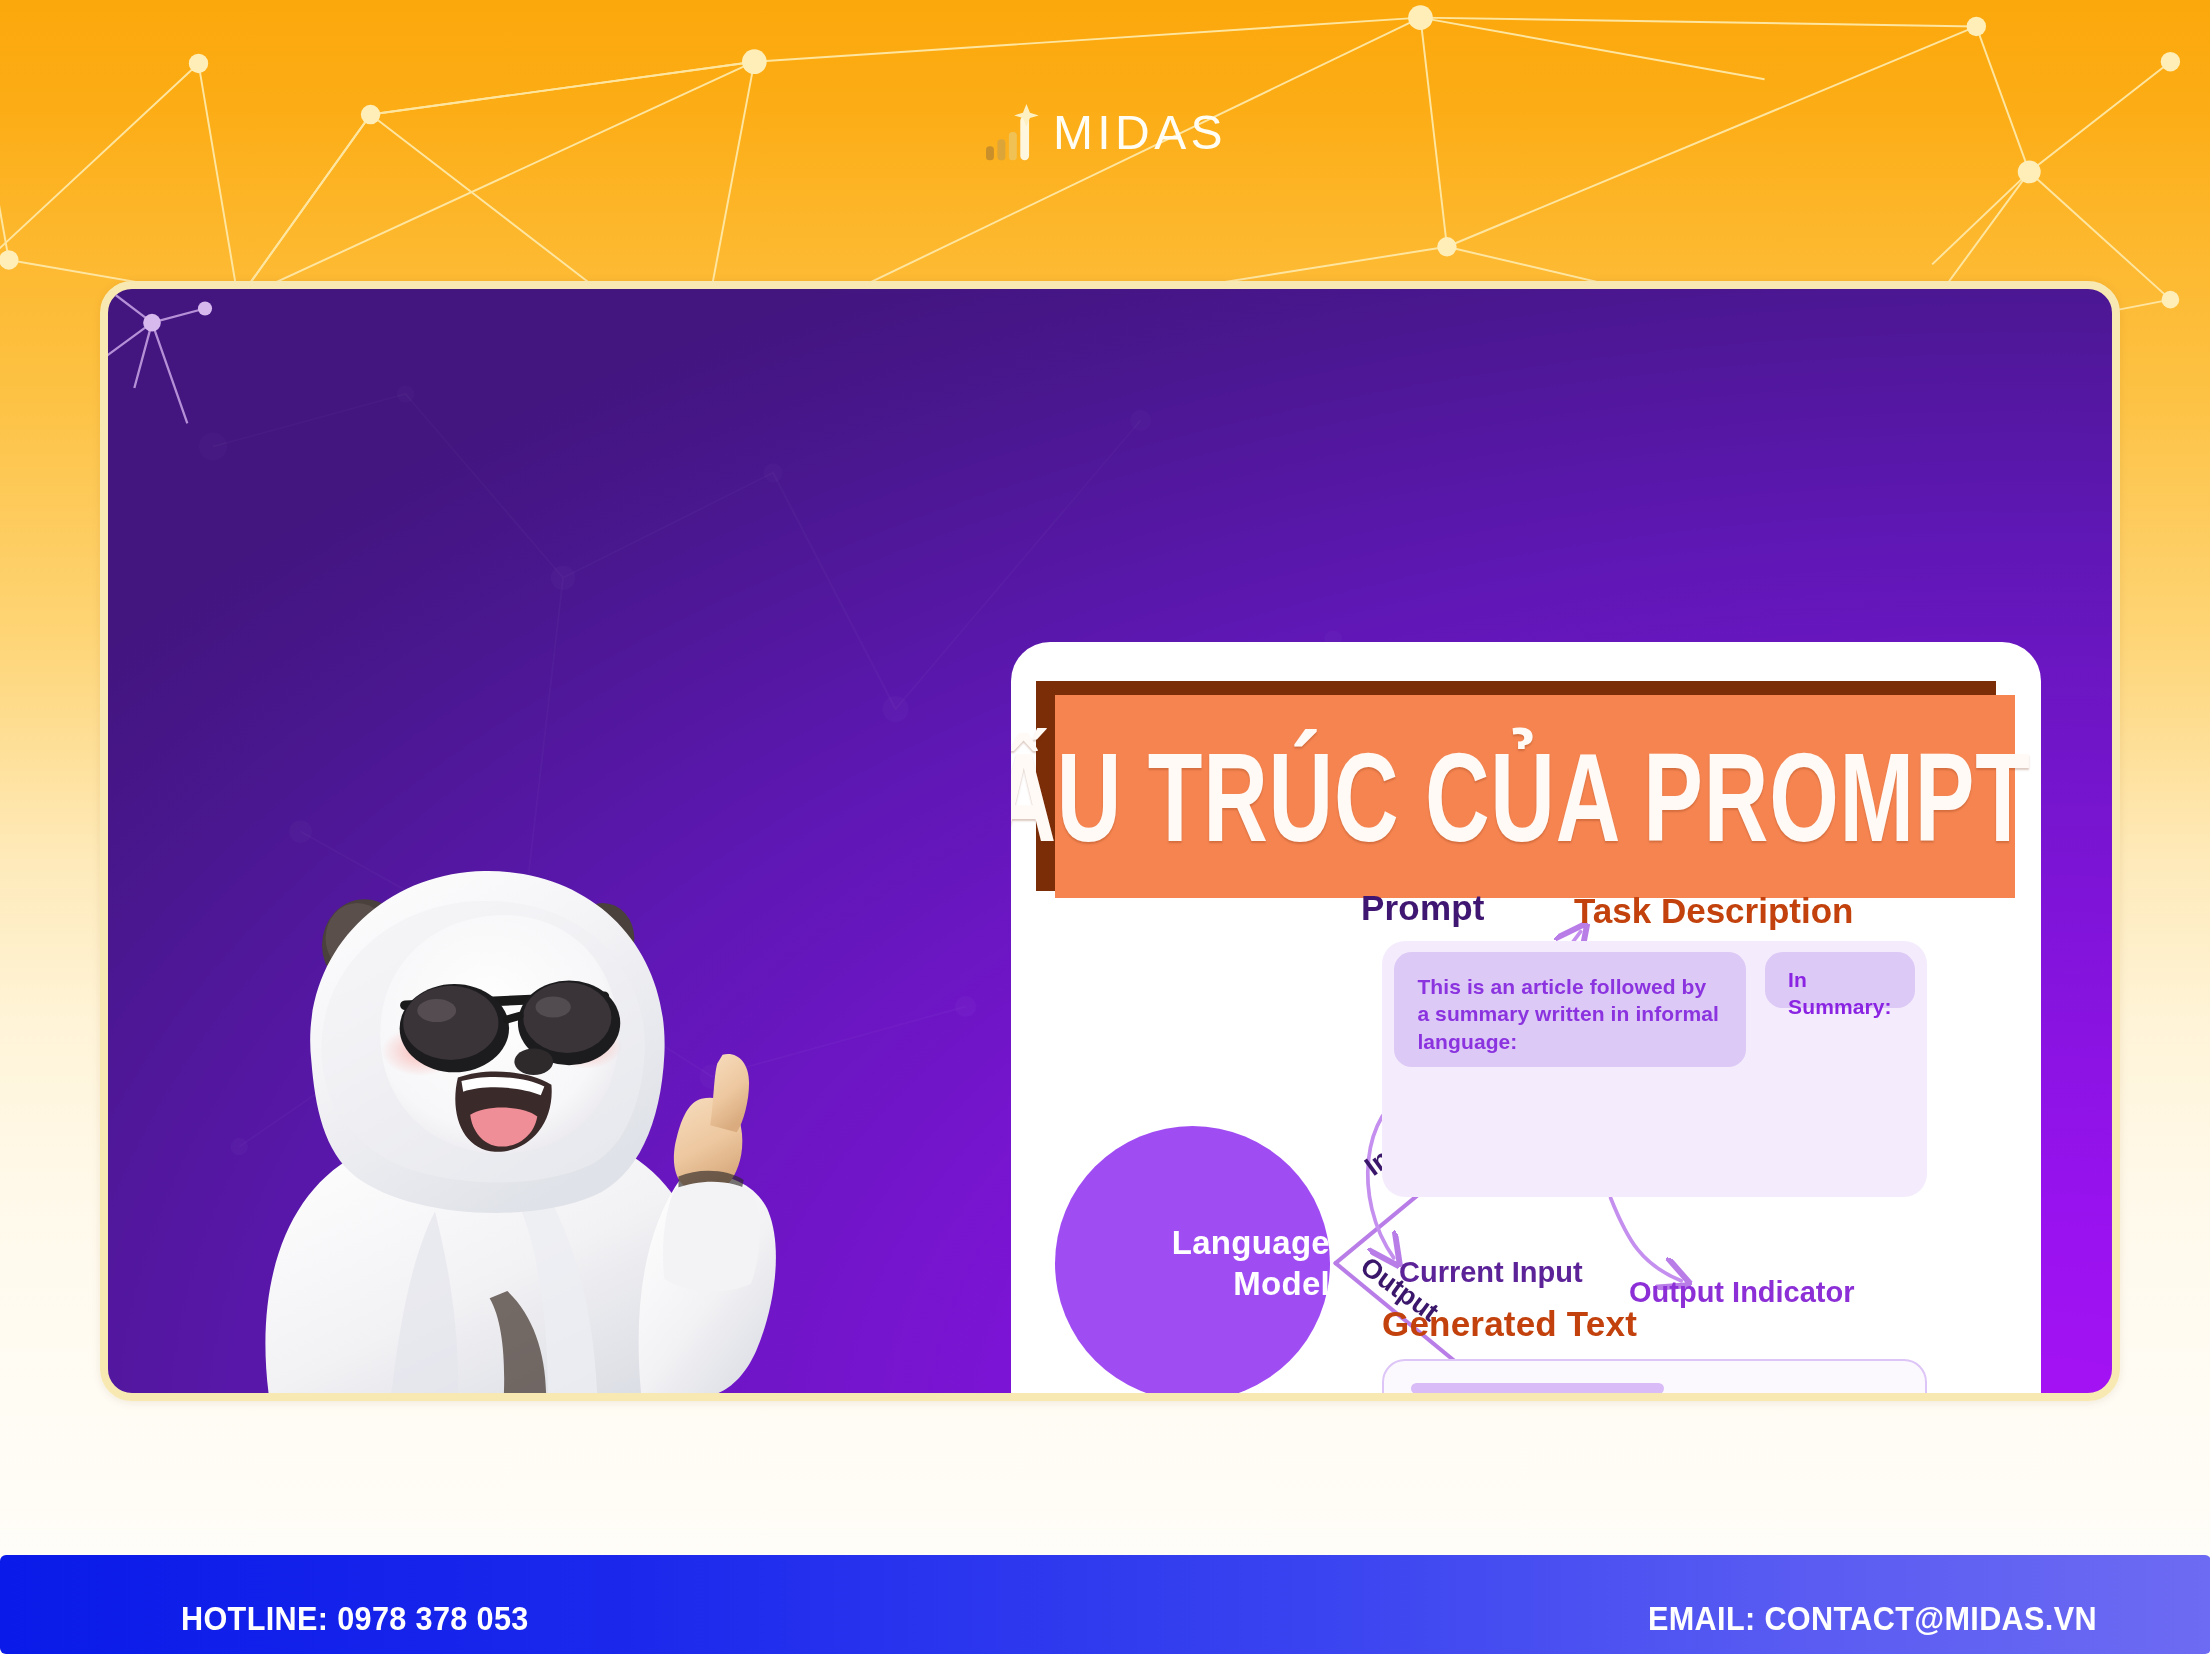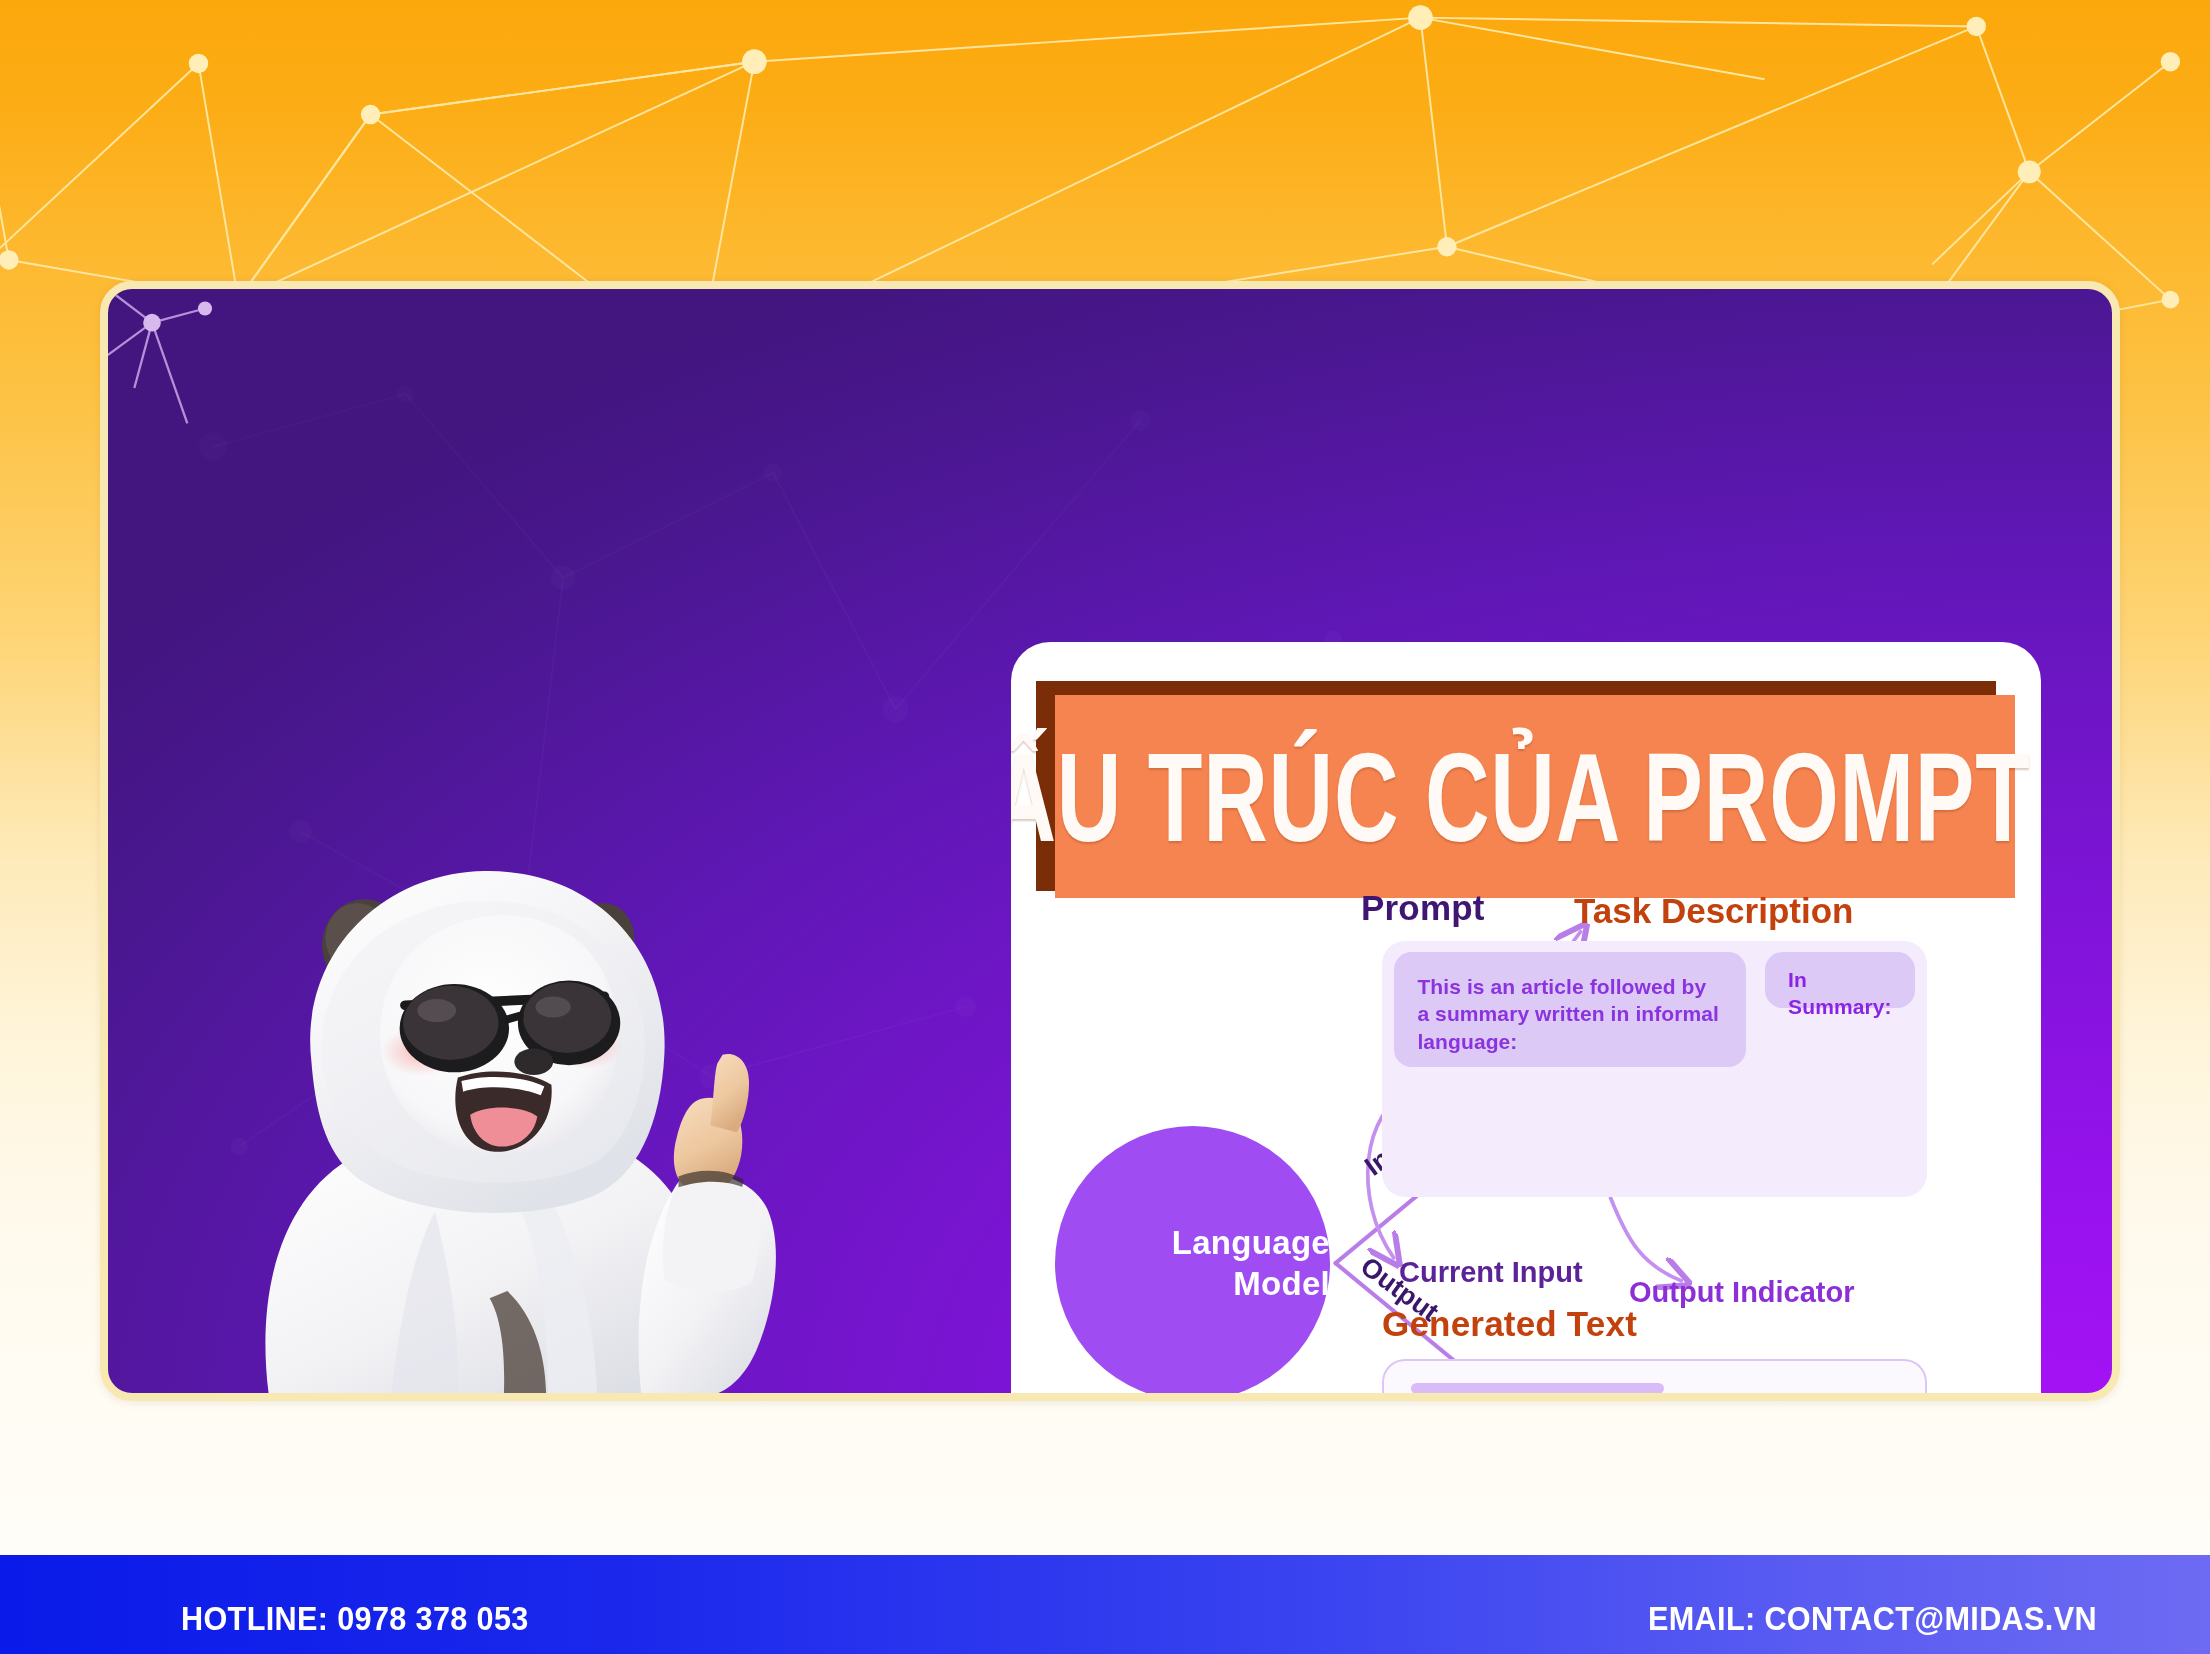--- a/index.html
+++ b/index.html
@@ -188,20 +188,21 @@
   .gen-line { height: 10.6px; border-radius: 7px; background: #d9bcf7; }
 
   
   .footer {
     position: absolute;
     left: 0; bottom: 0;
     width: 2211px; height: 99px;
     background: linear-gradient(to right, #0a1ae8 0%, #1b28ec 28%, #3a44f0 60%, #5a5cf2 82%, #6d6bf3 100%);
     z-index: 9;
     color: #ffffff;
+    border-radius: 6px;
   }
   .foot-txt {
     position: absolute;
     font-size: 34px;
     font-weight: 700;
     letter-spacing: 0.4px;
     transform: scaleX(.9);
     transform-origin: left center;
     white-space: nowrap;
   }
@@ -239,20 +240,32 @@
         <circle cx="2460" cy="70" r="11"></circle>
       <circle cx="2150" cy="400" r="13"></circle>
         <circle cx="1900" cy="420" r="11"></circle>
       <circle cx="2460" cy="340" r="10"></circle>
         <circle cx="520" cy="660" r="10"></circle>
       <circle cx="2070" cy="470" r="10"></circle>
         <circle cx="400" cy="995" r="9"></circle>
     </g>
   </svg>
 
+  <div class="logo-wrap">
+    <span class="logo-mark">
+      <svg width="55" height="58" viewBox="0 0 62 66">
+        <rect x="2" y="48" width="9" height="16" rx="4" fill="#c98f2a"></rect>
+        <rect x="15" y="40" width="9" height="24" rx="4" fill="#dba53a"></rect>
+        <rect x="28" y="32" width="9" height="32" rx="4" fill="#f0c255"></rect>
+        <rect x="41" y="14" width="10" height="50" rx="5" fill="#fff6de"></rect>
+        <path d="M48 0 L52 10 L62 13 L52 16 L48 26 L44 16 L34 13 L44 10 Z" fill="#fdf0c2"></path>
+      </svg>
+    </span>
+    <span class="logo-text">MIDAS</span>
+  </div>
 
   <div class="purple-card">
     <svg class="card-tex" viewBox="0 0 2290 1270" preserveAspectRatio="none">
       <g fill="#ffffff" opacity="0.045">
         <circle cx="120" cy="180" r="16"></circle>
           <circle cx="340" cy="120" r="10"></circle>
         <circle cx="520" cy="330" r="14"></circle>
           <circle cx="760" cy="210" r="11"></circle>
         <circle cx="900" cy="480" r="15"></circle>
           <circle cx="1180" cy="150" r="12"></circle>

